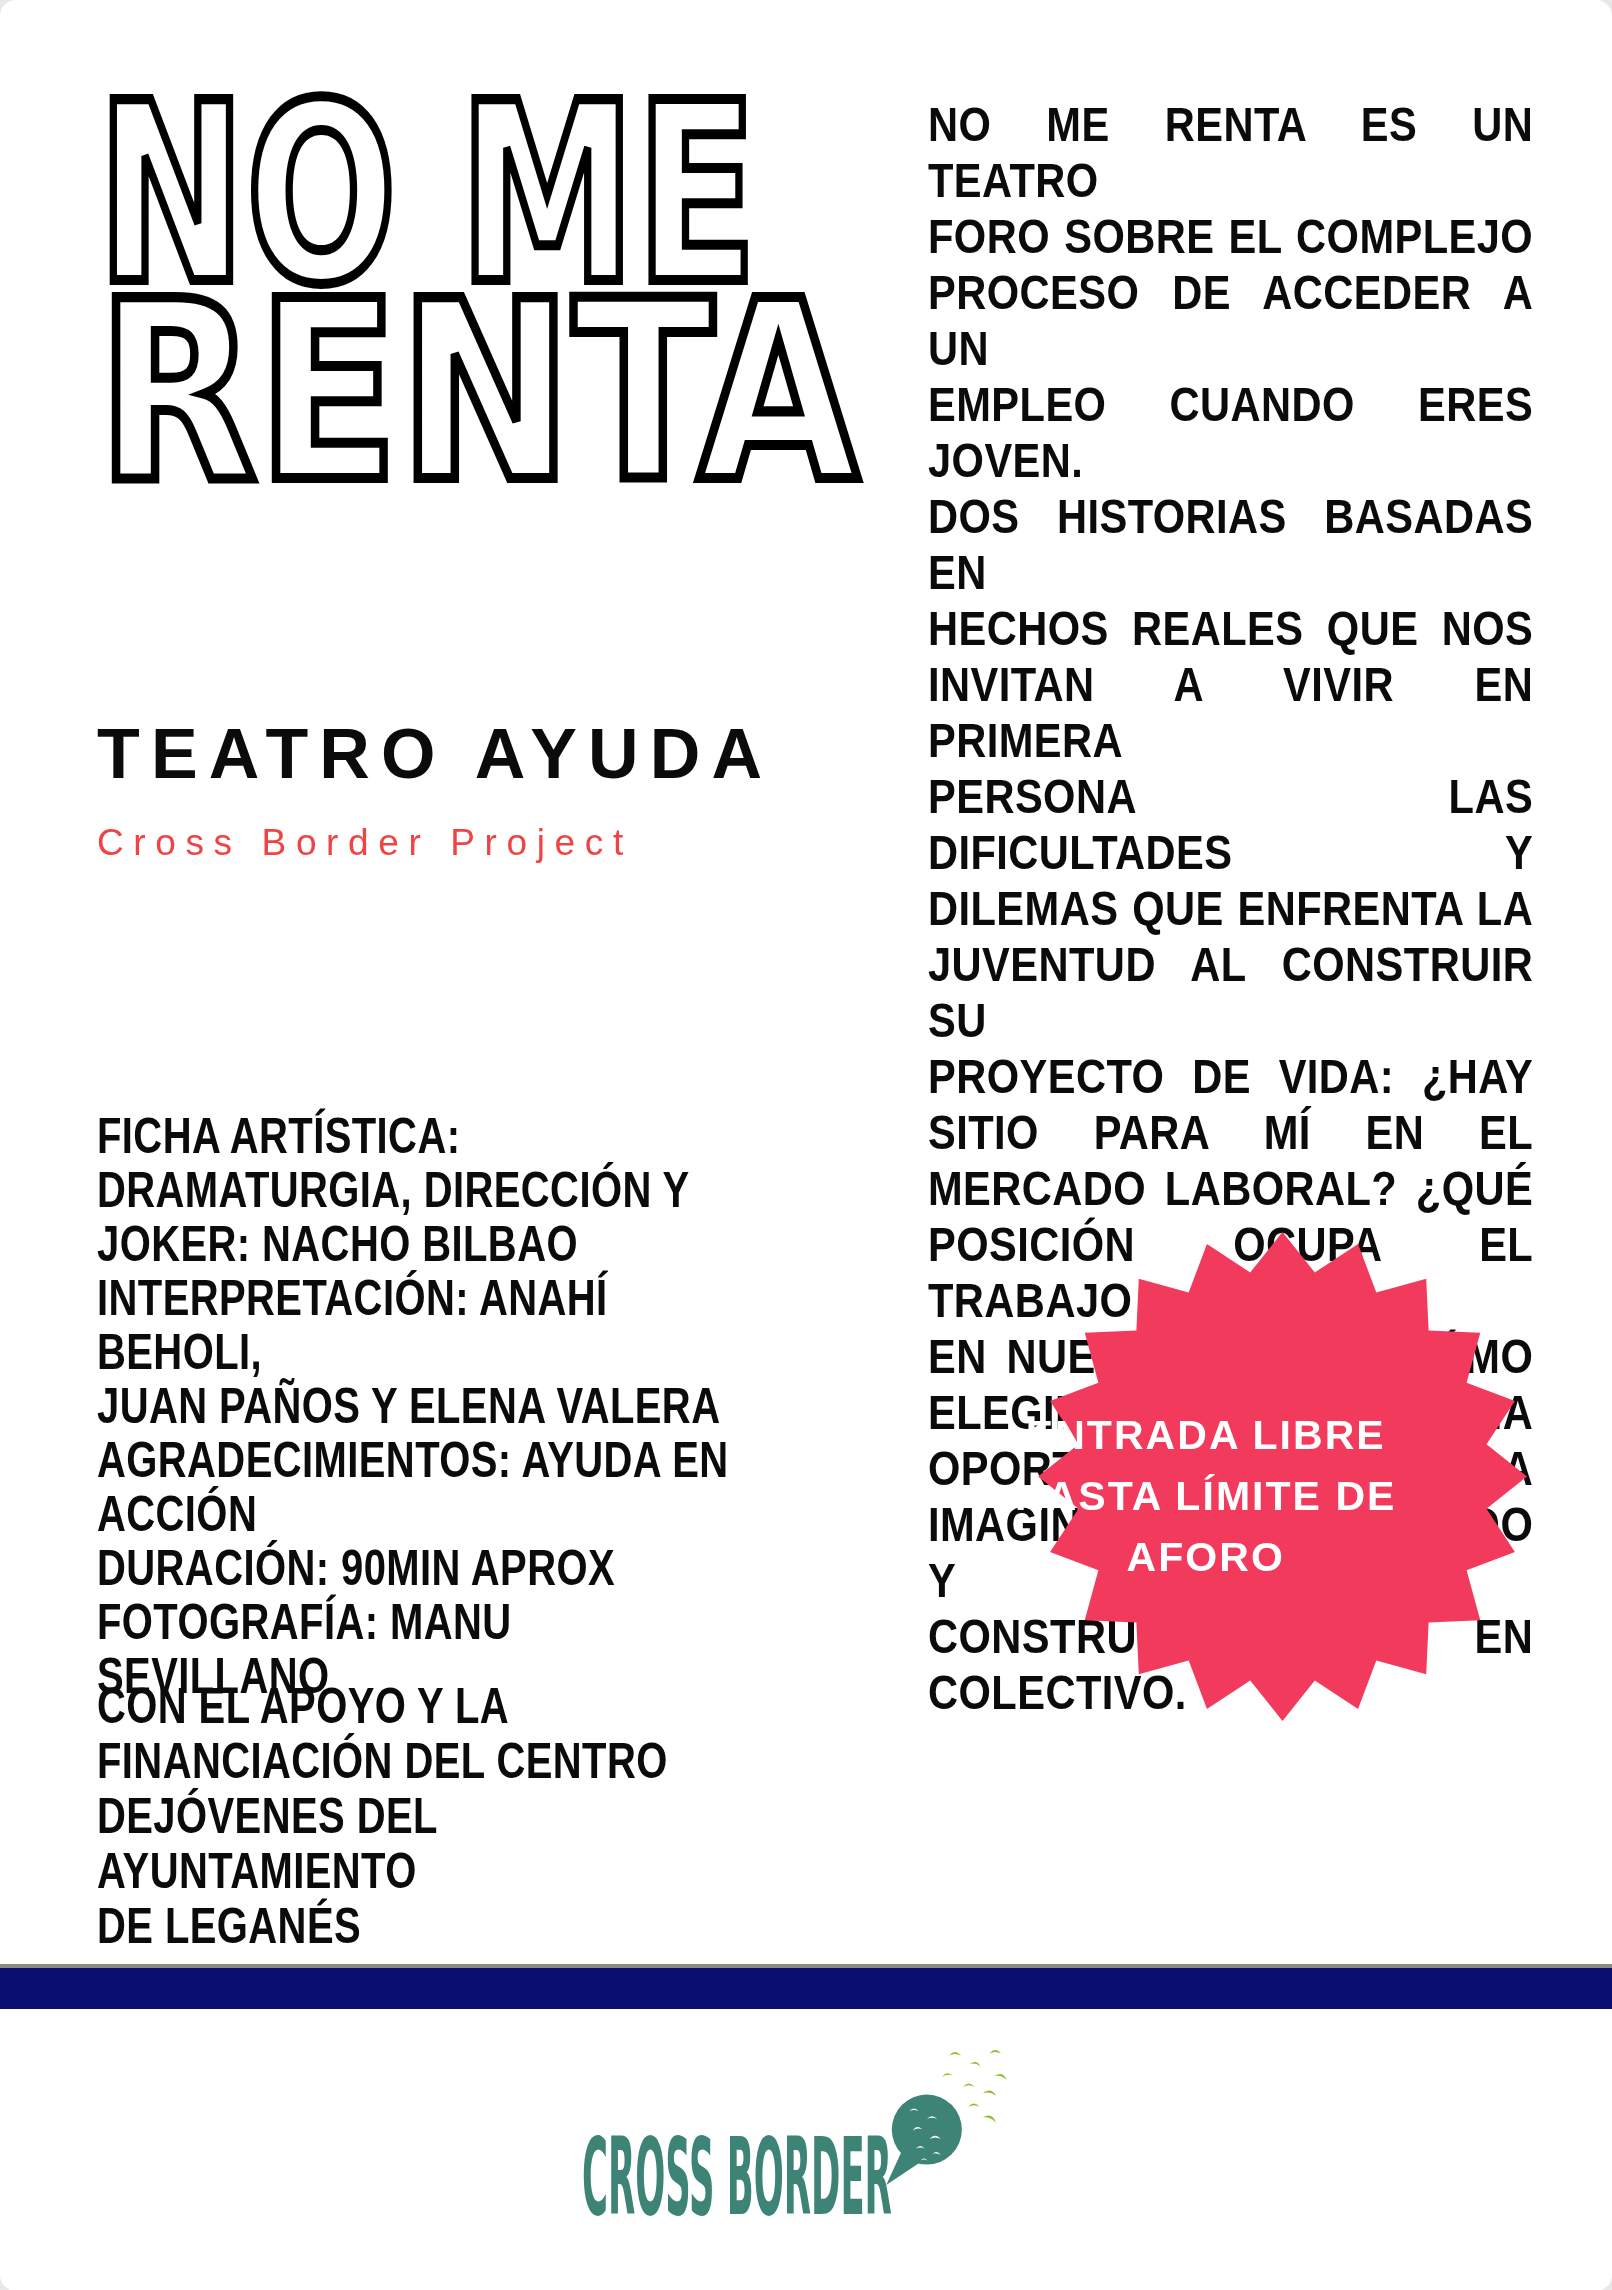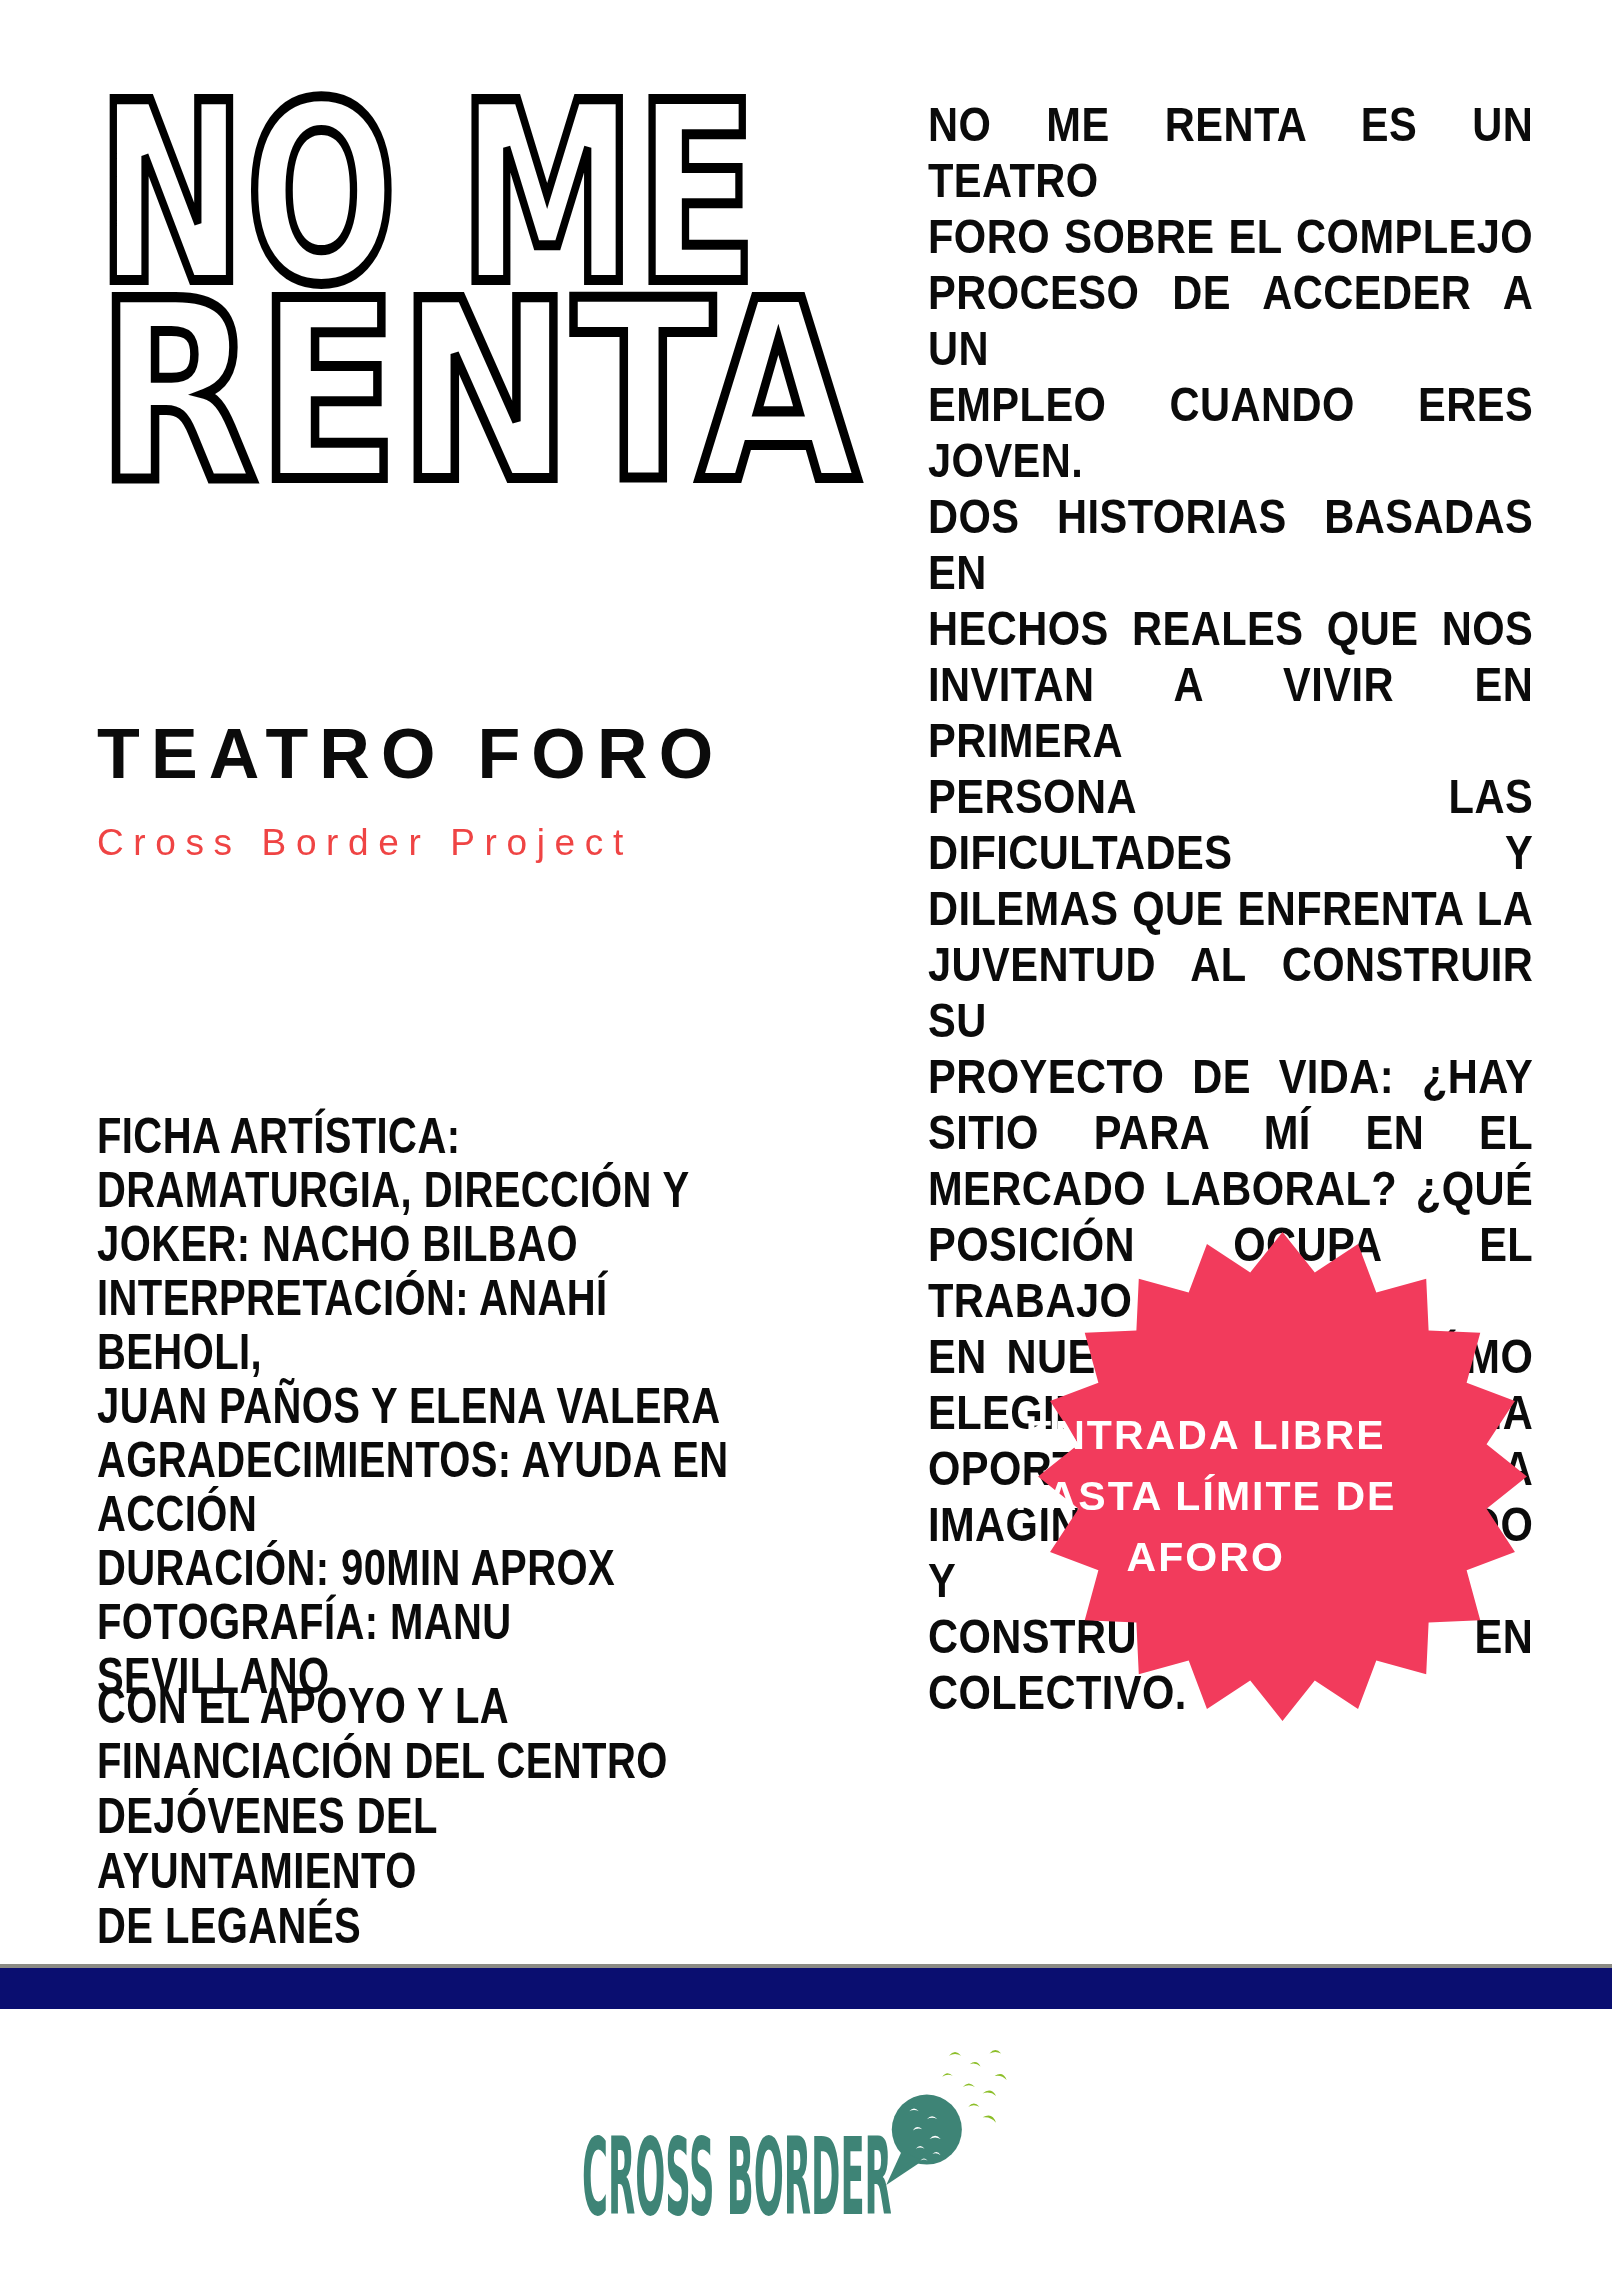--- a/index.html
+++ b/index.html
@@ -3,20 +3,21 @@
 <meta charset="utf-8">
 <style>
   html,body{margin:0;padding:0;background:#e8e8e8;}
   .page{
     position:relative;
     width:1612px;height:2291px;
     background:#ffffff;
     overflow:hidden;
     font-family:"Liberation Sans",sans-serif;
     color:#0b0b0b;
+    border-radius:16px;
   }
   .title-svg{position:absolute;left:97px;top:88px;}
   .subtitle{
     position:absolute;left:97px;top:719px;
     font-size:70px;font-weight:bold;line-height:1;
     letter-spacing:0.16em;color:#0b0b0b;white-space:nowrap;
   }
   .company{
     position:absolute;left:97px;top:824px;
     font-size:37px;font-weight:400;line-height:1;
@@ -73,21 +74,21 @@
 </head>
 <body>
 
 <div class="page">
 
   <svg class="title-svg" width="794" height="434" viewBox="0 0 860 470">
     <text x="0" y="208" font-family="DejaVu Sans, sans-serif" font-weight="bold" font-size="268" fill="#ffffff" stroke="#000000" stroke-width="11" stroke-linejoin="miter" textLength="715" lengthAdjust="spacingAndGlyphs">NO ME</text>
     <text x="0" y="422" font-family="DejaVu Sans, sans-serif" font-weight="bold" font-size="268" fill="#ffffff" stroke="#000000" stroke-width="11" stroke-linejoin="miter" textLength="825" lengthAdjust="spacingAndGlyphs">RENTA</text>
   </svg>
 
-  <div class="subtitle">TEATRO FORO</div>
+  <div class="subtitle">TEATRO AYUDA</div>
   <div class="company">Cross Border Project</div>
 
   <div class="synopsis">NO ME RENTA ES UN TEATRO
 FORO SOBRE EL COMPLEJO
 PROCESO DE ACCEDER A UN
 EMPLEO CUANDO ERES JOVEN.
 DOS HISTORIAS BASADAS EN
 HECHOS REALES QUE NOS
 INVITAN A VIVIR EN PRIMERA
 PERSONA LAS DIFICULTADES Y

